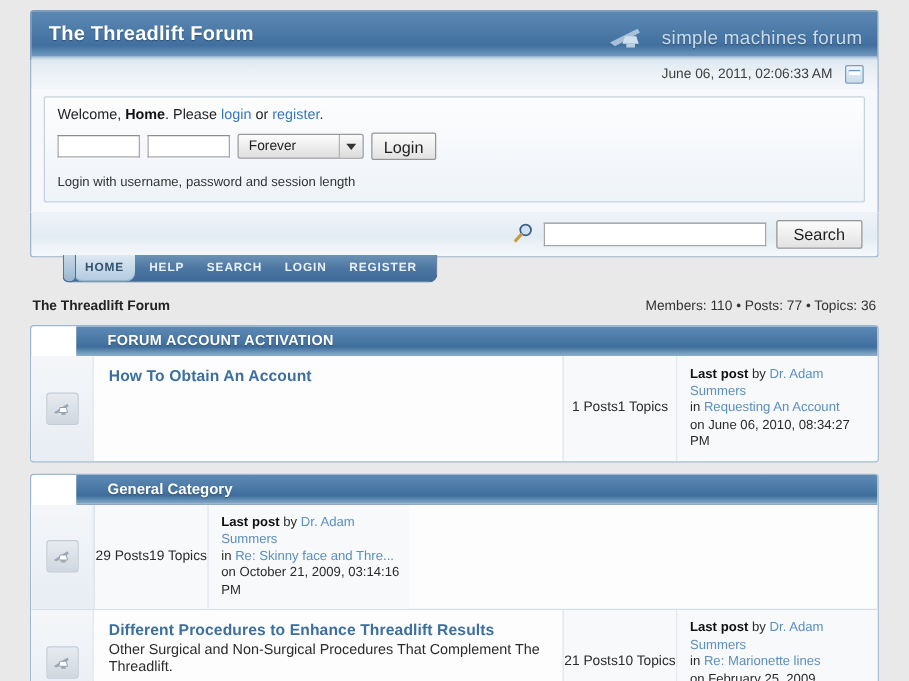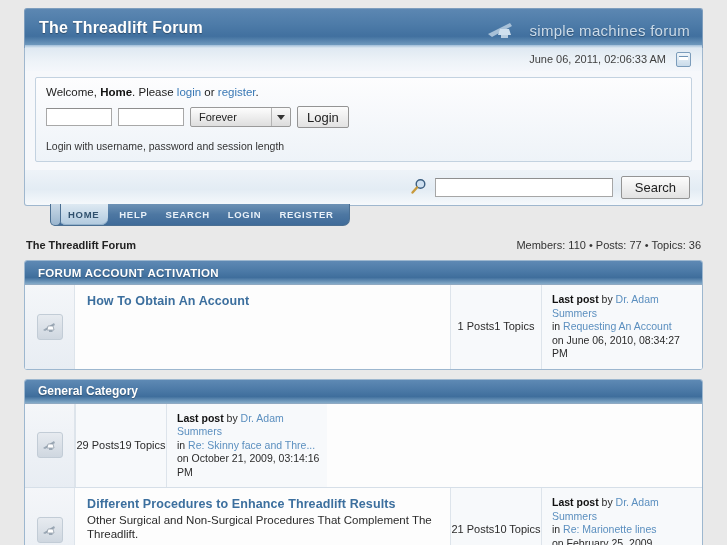--- a/index.html
+++ b/index.html
@@ -174,25 +174,26 @@
   
   .cat {
     margin-top: 9px;
     border: 1px solid #9db7cf;
     border-radius: 3px;
     background: #fff;
     overflow: hidden;
   }
   .cattitle {
     height: 24px; display:flex; align-items:center;
-    padding-left: 13px;
+    padding-left: 25px;
     background: linear-gradient(to bottom,#5e89b4 0%, #4b79a6 45%, #3f6e9c 72%, #85abc9 100%);
     color: #fff; font-size: 12px; font-weight: bold;
     text-shadow: 0 1px 1px rgba(0,0,0,.3);
     border-bottom: 1px solid #8fa9c2;
+    margin-left: 36px;
   }
   .cattitle.caps { text-transform: uppercase; font-size: 11.5px; letter-spacing:.3px; }
   .board {
     display: flex; align-items: stretch;
     border-bottom: 1px solid #d6dfe8;
     background: #fdfdfd;
     min-height: 56px;
   }
   .board:last-child { border-bottom: none; }
   .b-icon {

